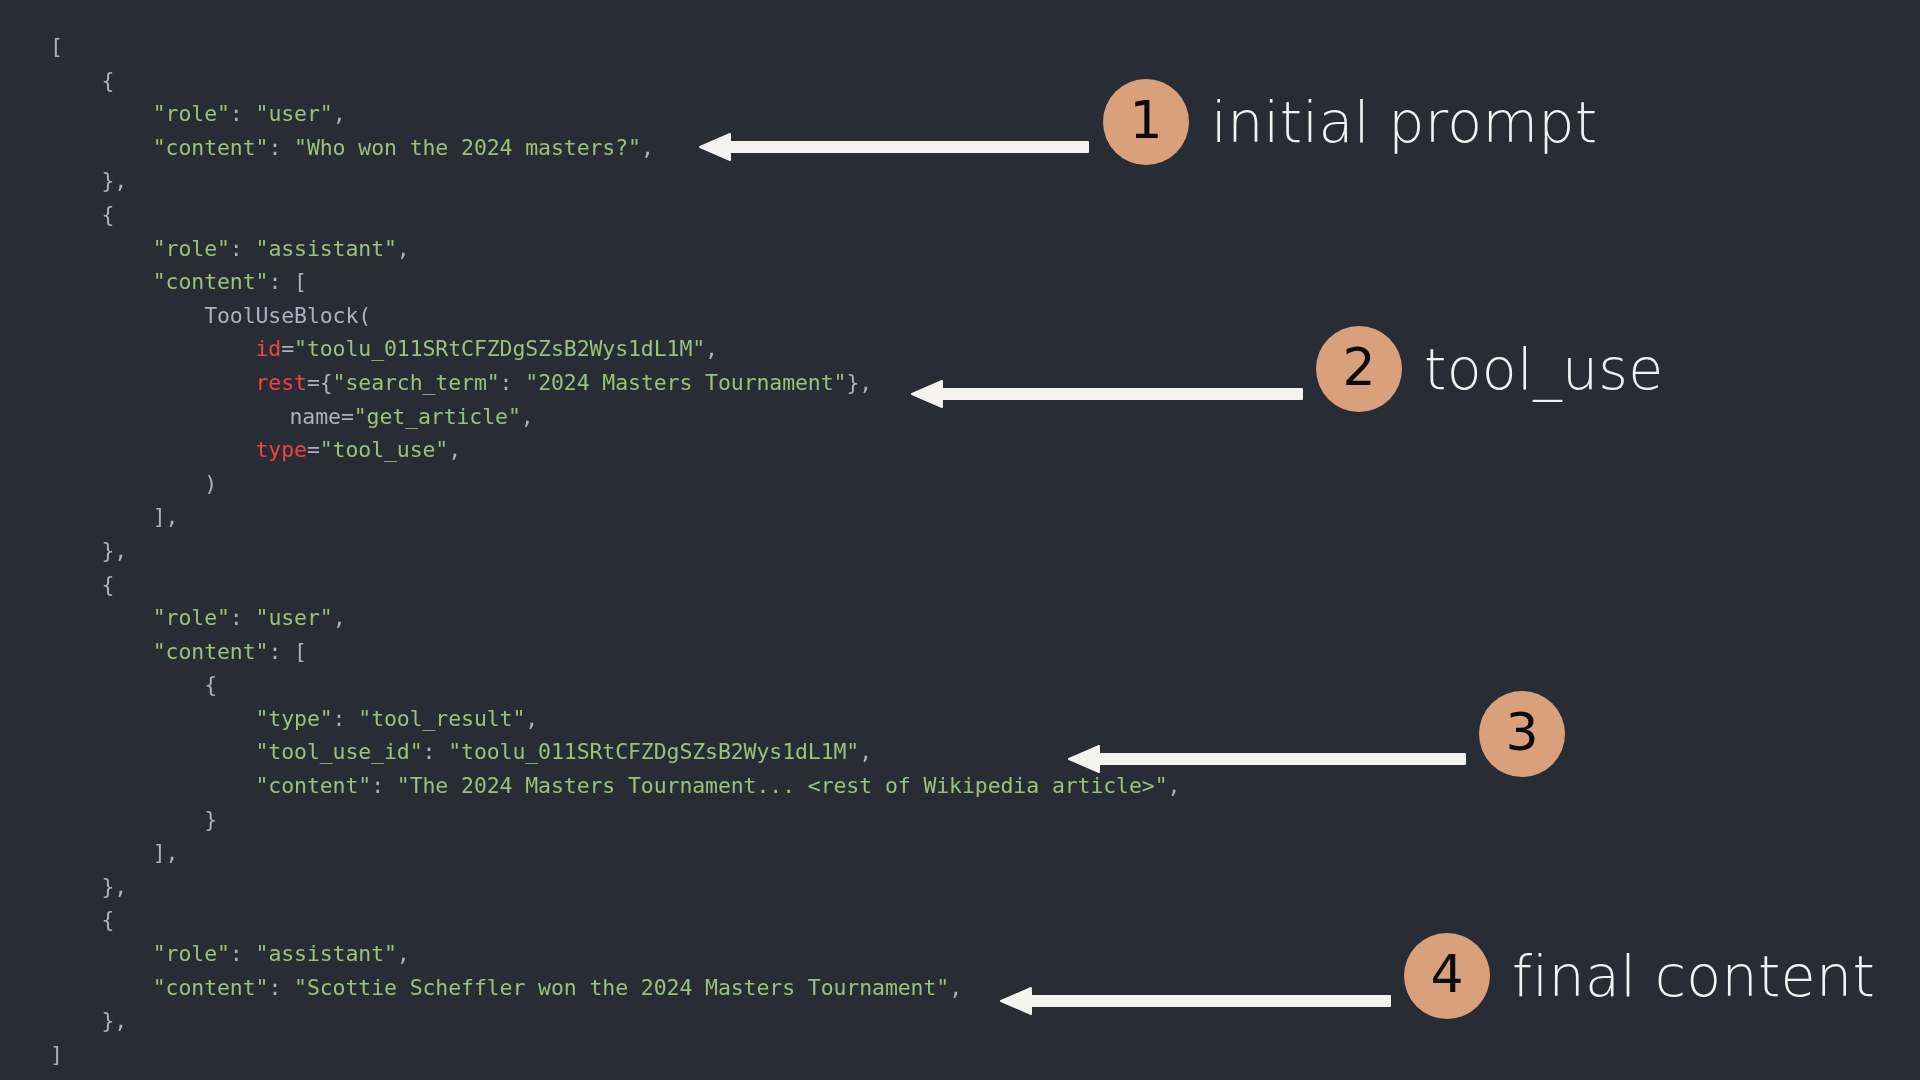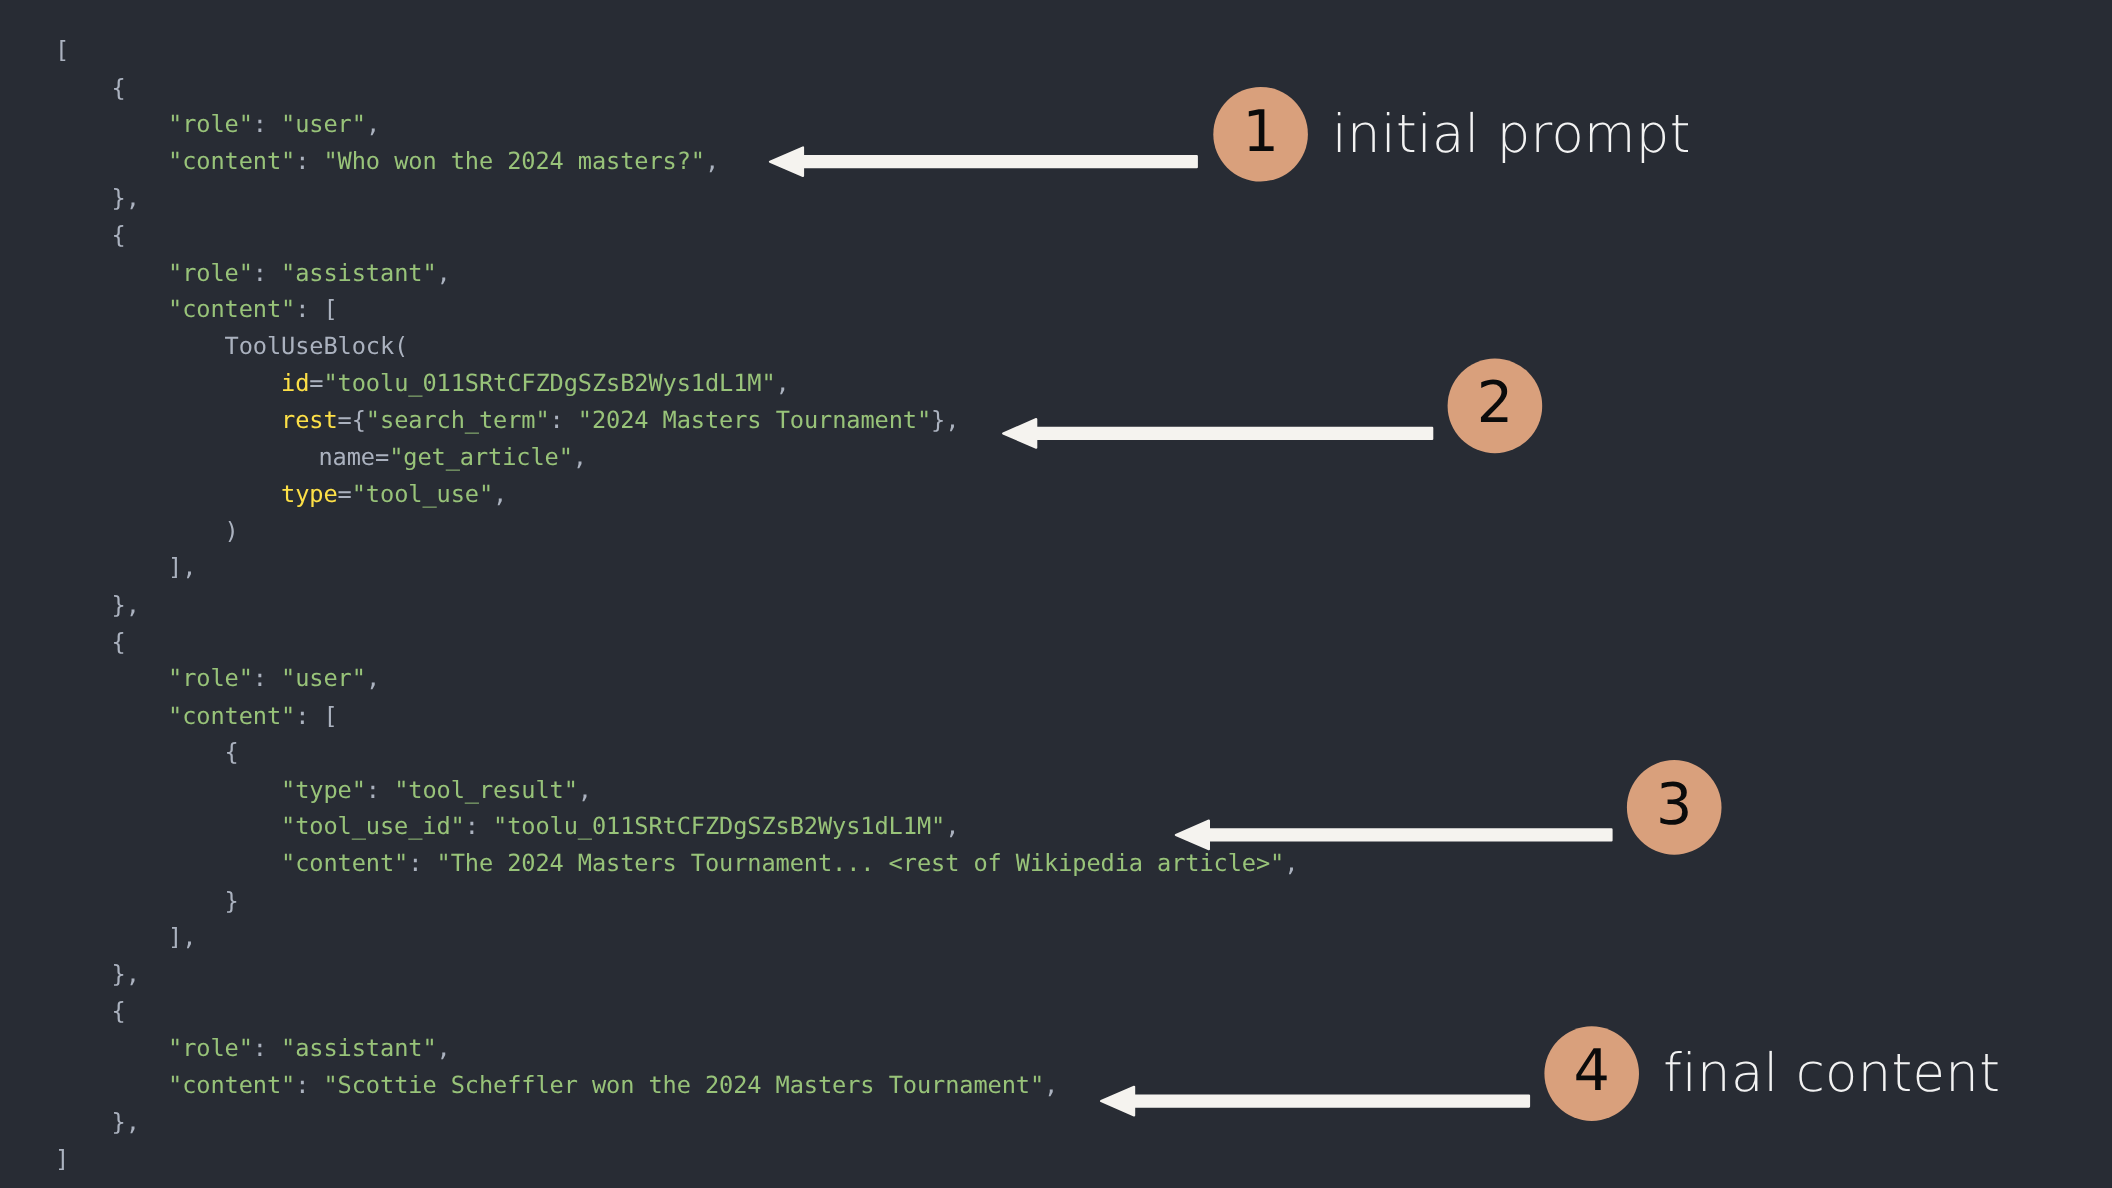--- a/index.html
+++ b/index.html
@@ -66,35 +66,35 @@
     font-weight: 400;
     line-height: 1;
     flex: 0 0 auto;
     box-sizing: border-box;
     padding-bottom: 4px;
   }
   .ann-label {
     margin-left: 22px;
     color: #f2f2f2;
     font-family: "DejaVu Sans", "Liberation Sans", sans-serif;
-    font-size: 48px;
+    font-size: 57px;
     font-weight: 300;
     letter-spacing: 0.3px;
     white-space: nowrap;
     line-height: 1;
   }
 
   
   .arrow {
     position: absolute;
     height: 26px;
   }
   .arrow svg { display: block; overflow: visible; }
 </style>
-<style>.tok-str{color:#98c379;}.tok-punct,.tok-ident,.tok-call{color:#abb2bf;}.tok-kw{color:#fde047;}.badge{background:#d9a07c;color:#0b0b0b;}.ann-label{color:#f2f2f2;}</style></head>
+<style>.tok-str{color:#98c379;}.tok-punct,.tok-ident,.tok-call{color:#abb2bf;}.tok-kw{color:#ef4444;}.badge{background:#d9a07c;color:#0b0b0b;}.ann-label{color:#f2f2f2;}</style></head>
 <body style="background: rgb(40, 44, 52);">
 
 <div id="code-panel">
     <div class="code-line"><span class="tok-punct"></span><span class="tok-punct">[</span></div>
     <div class="code-line"><span class="tok-punct">    </span><span class="tok-punct">{</span></div>
     <div class="code-line"><span class="tok-punct">        </span><span class="tok-str">"role"</span><span class="tok-punct">: </span><span class="tok-str">"user"</span><span class="tok-punct">,</span></div>
     <div class="code-line"><span class="tok-punct">        </span><span class="tok-str">"content"</span><span class="tok-punct">: </span><span class="tok-str">"Who won the 2024 masters?"</span><span class="tok-punct">,</span></div>
     <div class="code-line"><span class="tok-punct">    </span><span class="tok-punct">},</span></div>
     <div class="code-line"><span class="tok-punct">    </span><span class="tok-punct">{</span></div>
     <div class="code-line"><span class="tok-punct">        </span><span class="tok-str">"role"</span><span class="tok-punct">: </span><span class="tok-str">"assistant"</span><span class="tok-punct">,</span></div>
@@ -134,20 +134,21 @@
       <div class="badge">1</div>
       <div class="ann-label">initial prompt</div>
     </div>
     <div class="arrow" style="left: 912px; top: 381px; width: 390px;">
       <svg width="390" height="26" viewBox="0 0 390 26">
         <path d="M 0 13 L 30 0 L 30 8 L 390 8 L 390 18 L 30 18 L 30 26 Z" fill="#f5f3ef" stroke="#f5f3ef" stroke-width="2" stroke-linejoin="round"></path>
       </svg>
     </div>
     <div class="annotation" style="left: 1316px; top: 326px;">
       <div class="badge">2</div>
+      <div class="ann-label">tool_use</div>
     </div>
     <div class="arrow" style="left: 1069px; top: 746px; width: 396px;">
       <svg width="396" height="26" viewBox="0 0 396 26">
         <path d="M 0 13 L 30 0 L 30 8 L 396 8 L 396 18 L 30 18 L 30 26 Z" fill="#f5f3ef" stroke="#f5f3ef" stroke-width="2" stroke-linejoin="round"></path>
       </svg>
     </div>
     <div class="annotation" style="left: 1479px; top: 691px;">
       <div class="badge">3</div>
     </div>
     <div class="arrow" style="left: 1001px; top: 988px; width: 389px;">

